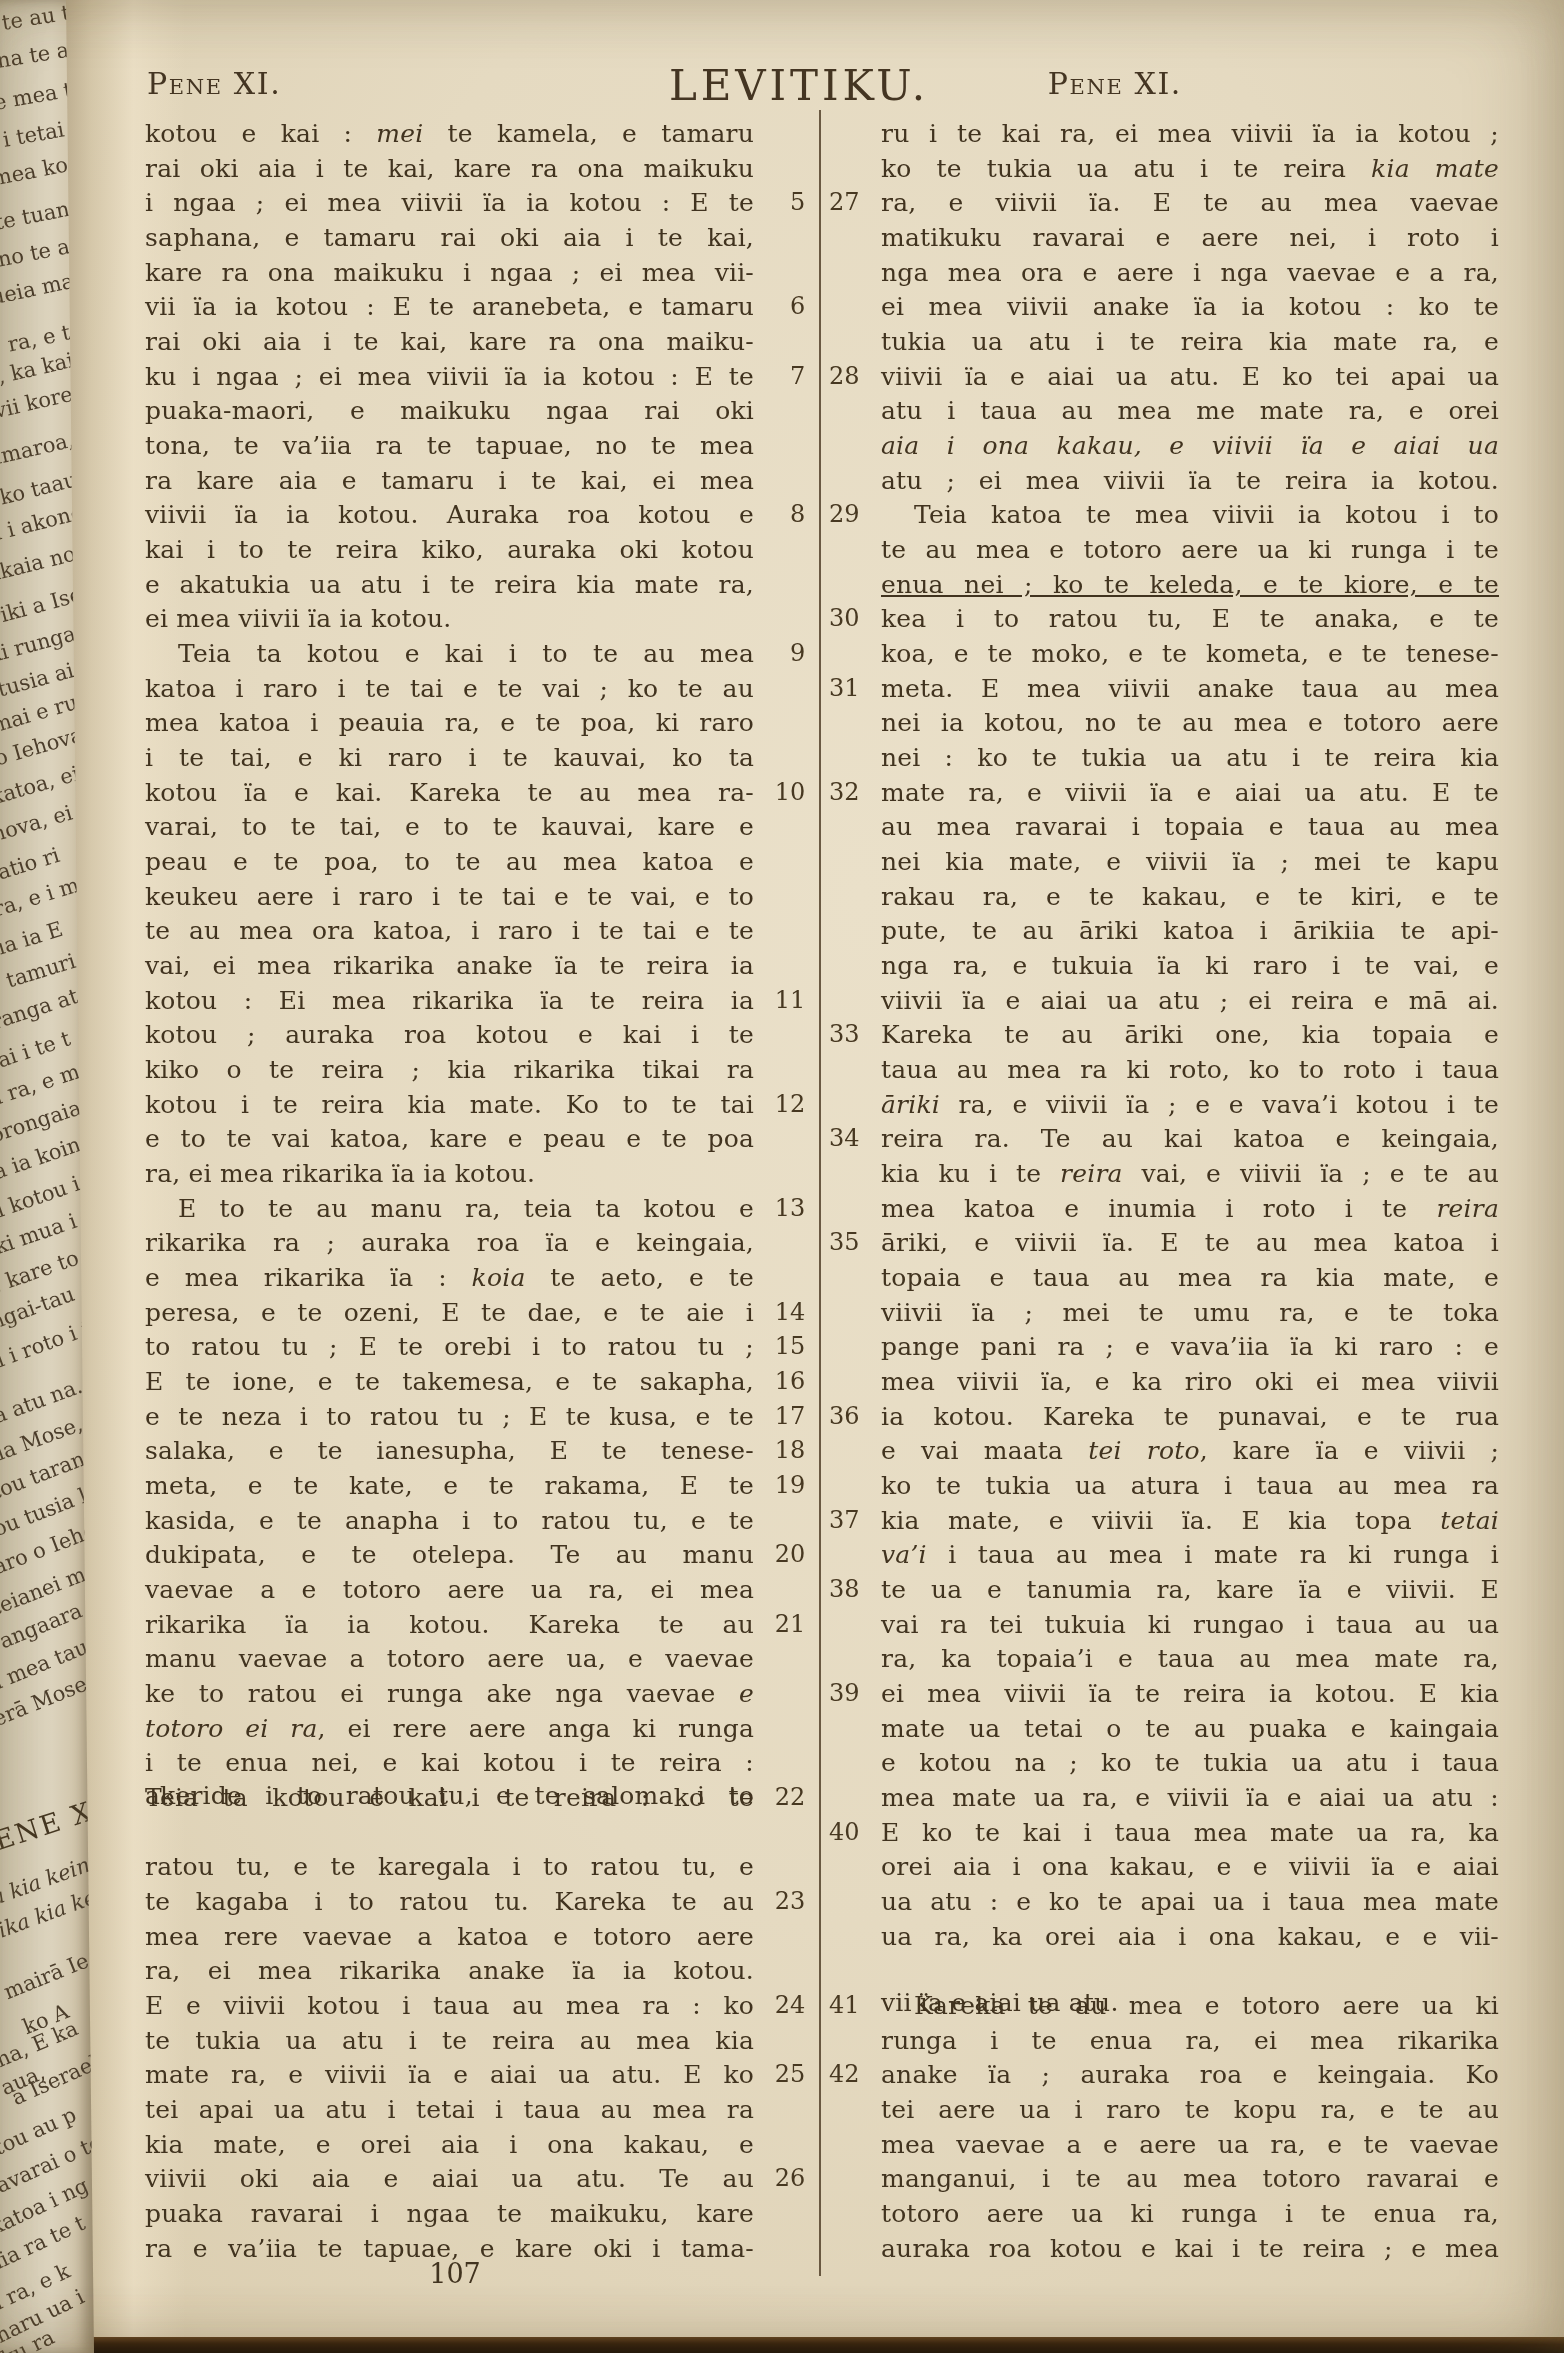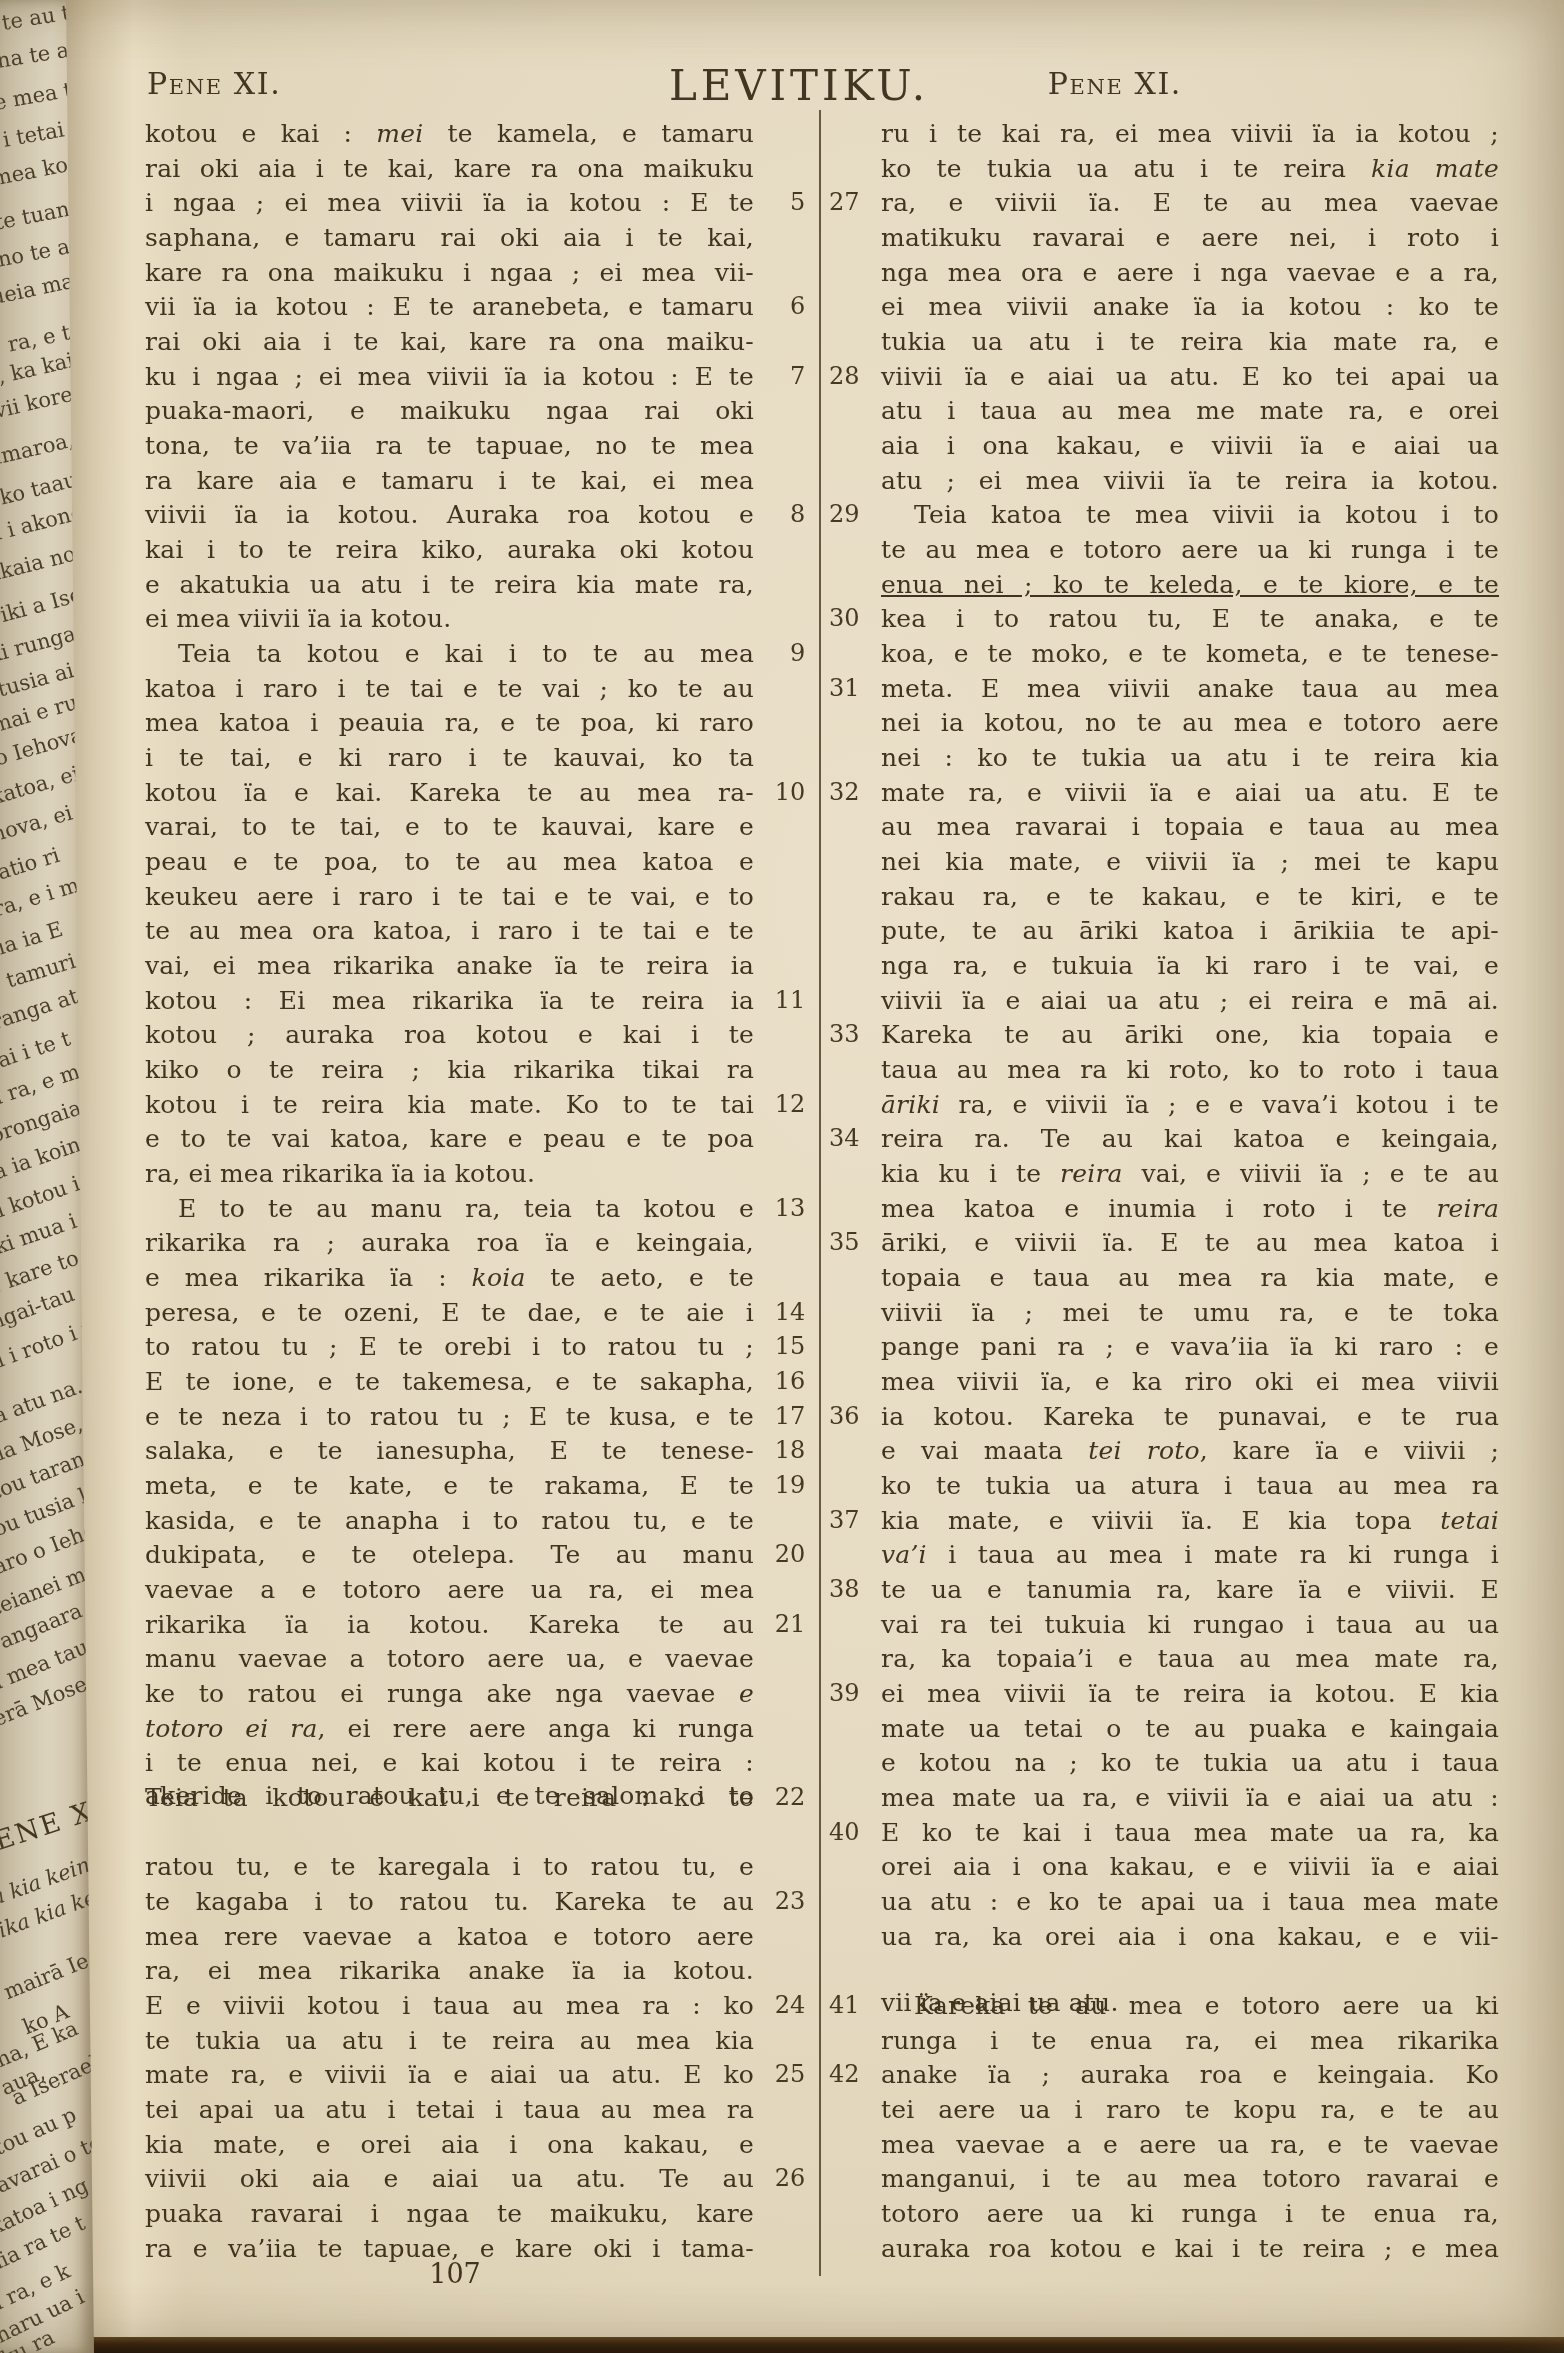--- a/index.html
+++ b/index.html
@@ -202,21 +202,21 @@
 <div class="col col-right">
     <div class="line" style="top: 0px;"><span>ru i te kai ra, ei mea viivii ïa ia kotou ;</span></div>
     <div class="line" style="top: 35px;"><span>ko te tukia ua atu i te reira </span><i>kia mate</i></div>
     <div class="line" style="top: 69px;"><span>ra, e viivii ïa.  E te au mea vaevae</span></div>
     <div class="line" style="top: 104px;"><span>matikuku ravarai e aere nei, i roto i</span></div>
     <div class="line" style="top: 139px;"><span>nga mea ora e aere i nga vaevae e a ra,</span></div>
     <div class="line" style="top: 173px;"><span>ei mea viivii anake ïa ia kotou : ko te</span></div>
     <div class="line" style="top: 208px;"><span>tukia ua atu i te reira kia mate ra, e</span></div>
     <div class="line" style="top: 243px;"><span>viivii ïa e aiai ua atu.  E ko tei apai ua</span></div>
     <div class="line" style="top: 277px;"><span>atu i taua au mea me mate ra, e orei</span></div>
-    <div class="line" style="top: 312px;"><span>aia i ona kakau, e viivii ïa e aiai ua</span></div>
+    <div class="line" style="top: 312px; font-style: italic;"><span>aia i ona kakau, e viivii ïa e aiai ua</span></div>
     <div class="line" style="top: 347px;"><span>atu ; ei mea viivii ïa te reira ia kotou.</span></div>
     <div class="line indent" style="top: 381px;"><span>Teia katoa te mea viivii ia kotou i to</span></div>
     <div class="line" style="top: 416px;"><span>te au mea e totoro aere ua ki runga i te</span></div>
     <div class="line" style="top: 451px; text-decoration: underline;"><span>enua nei ; ko te keleda, e te kiore, e te</span></div>
     <div class="line" style="top: 485px;"><span>kea i to ratou tu, E te anaka, e te</span></div>
     <div class="line" style="top: 520px;"><span>koa, e te moko, e te kometa, e te tenese-</span></div>
     <div class="line" style="top: 555px;"><span>meta.  E mea viivii anake taua au mea</span></div>
     <div class="line" style="top: 589px;"><span>nei ia kotou, no te au mea e totoro aere</span></div>
     <div class="line" style="top: 624px;"><span>nei : ko te tukia ua atu i te reira kia</span></div>
     <div class="line" style="top: 659px;"><span>mate ra, e viivii ïa e aiai ua atu.  E te</span></div>

